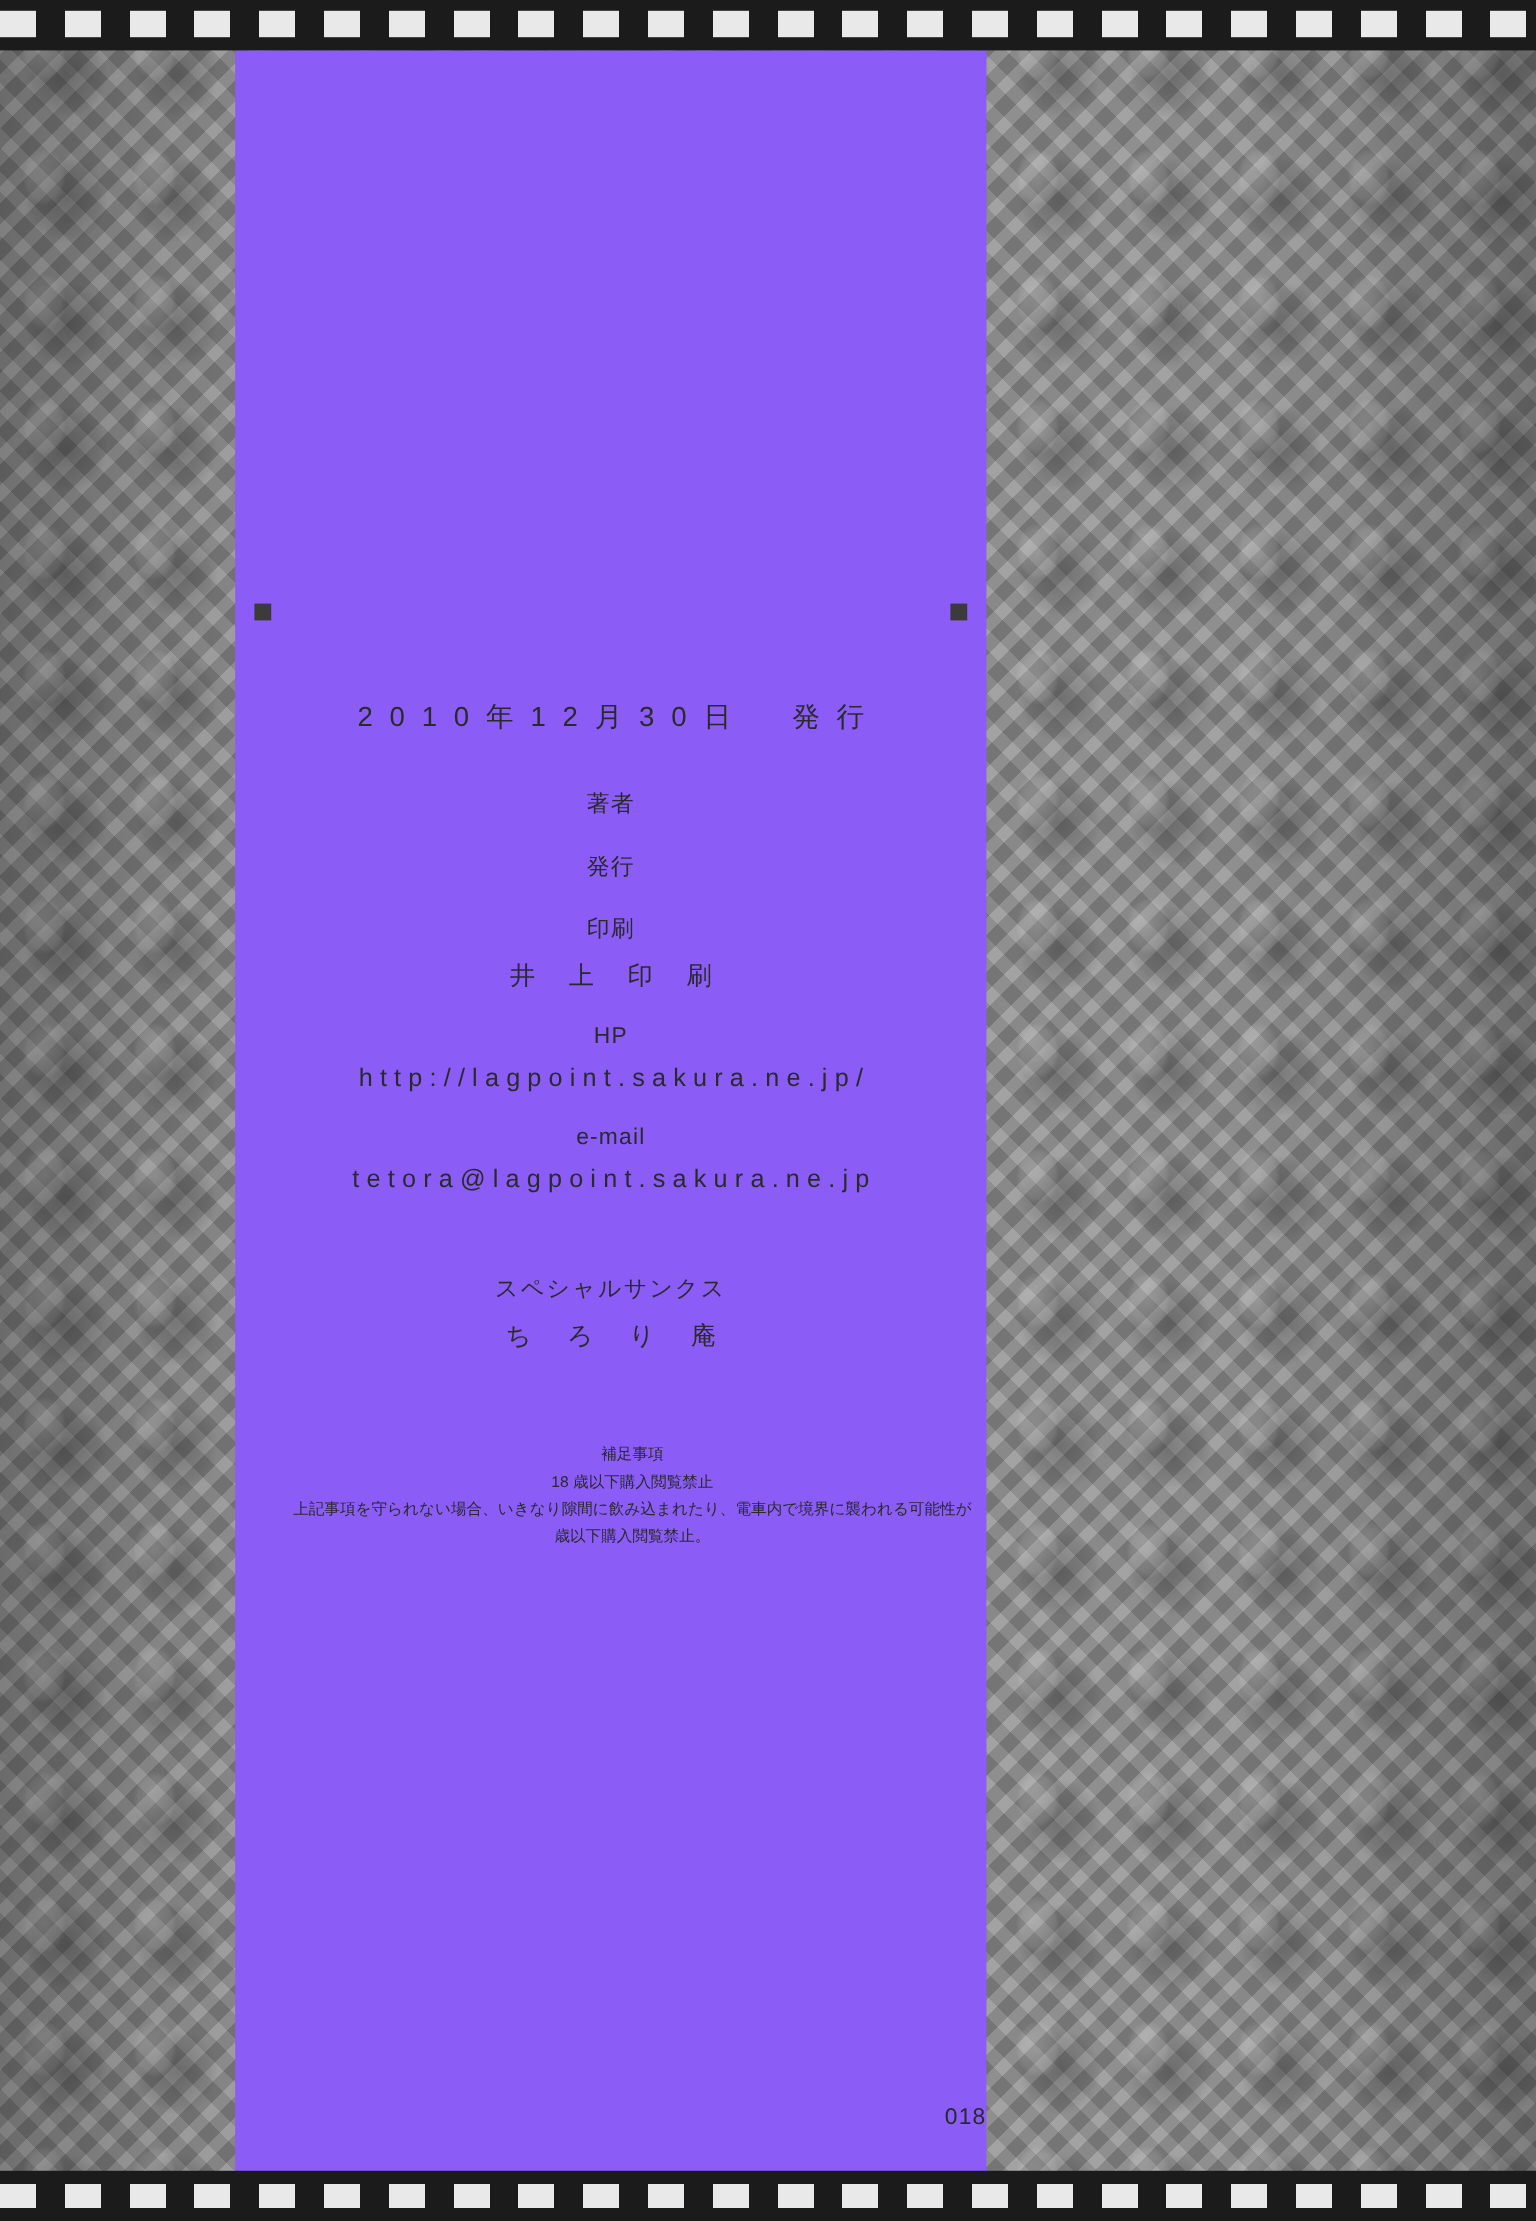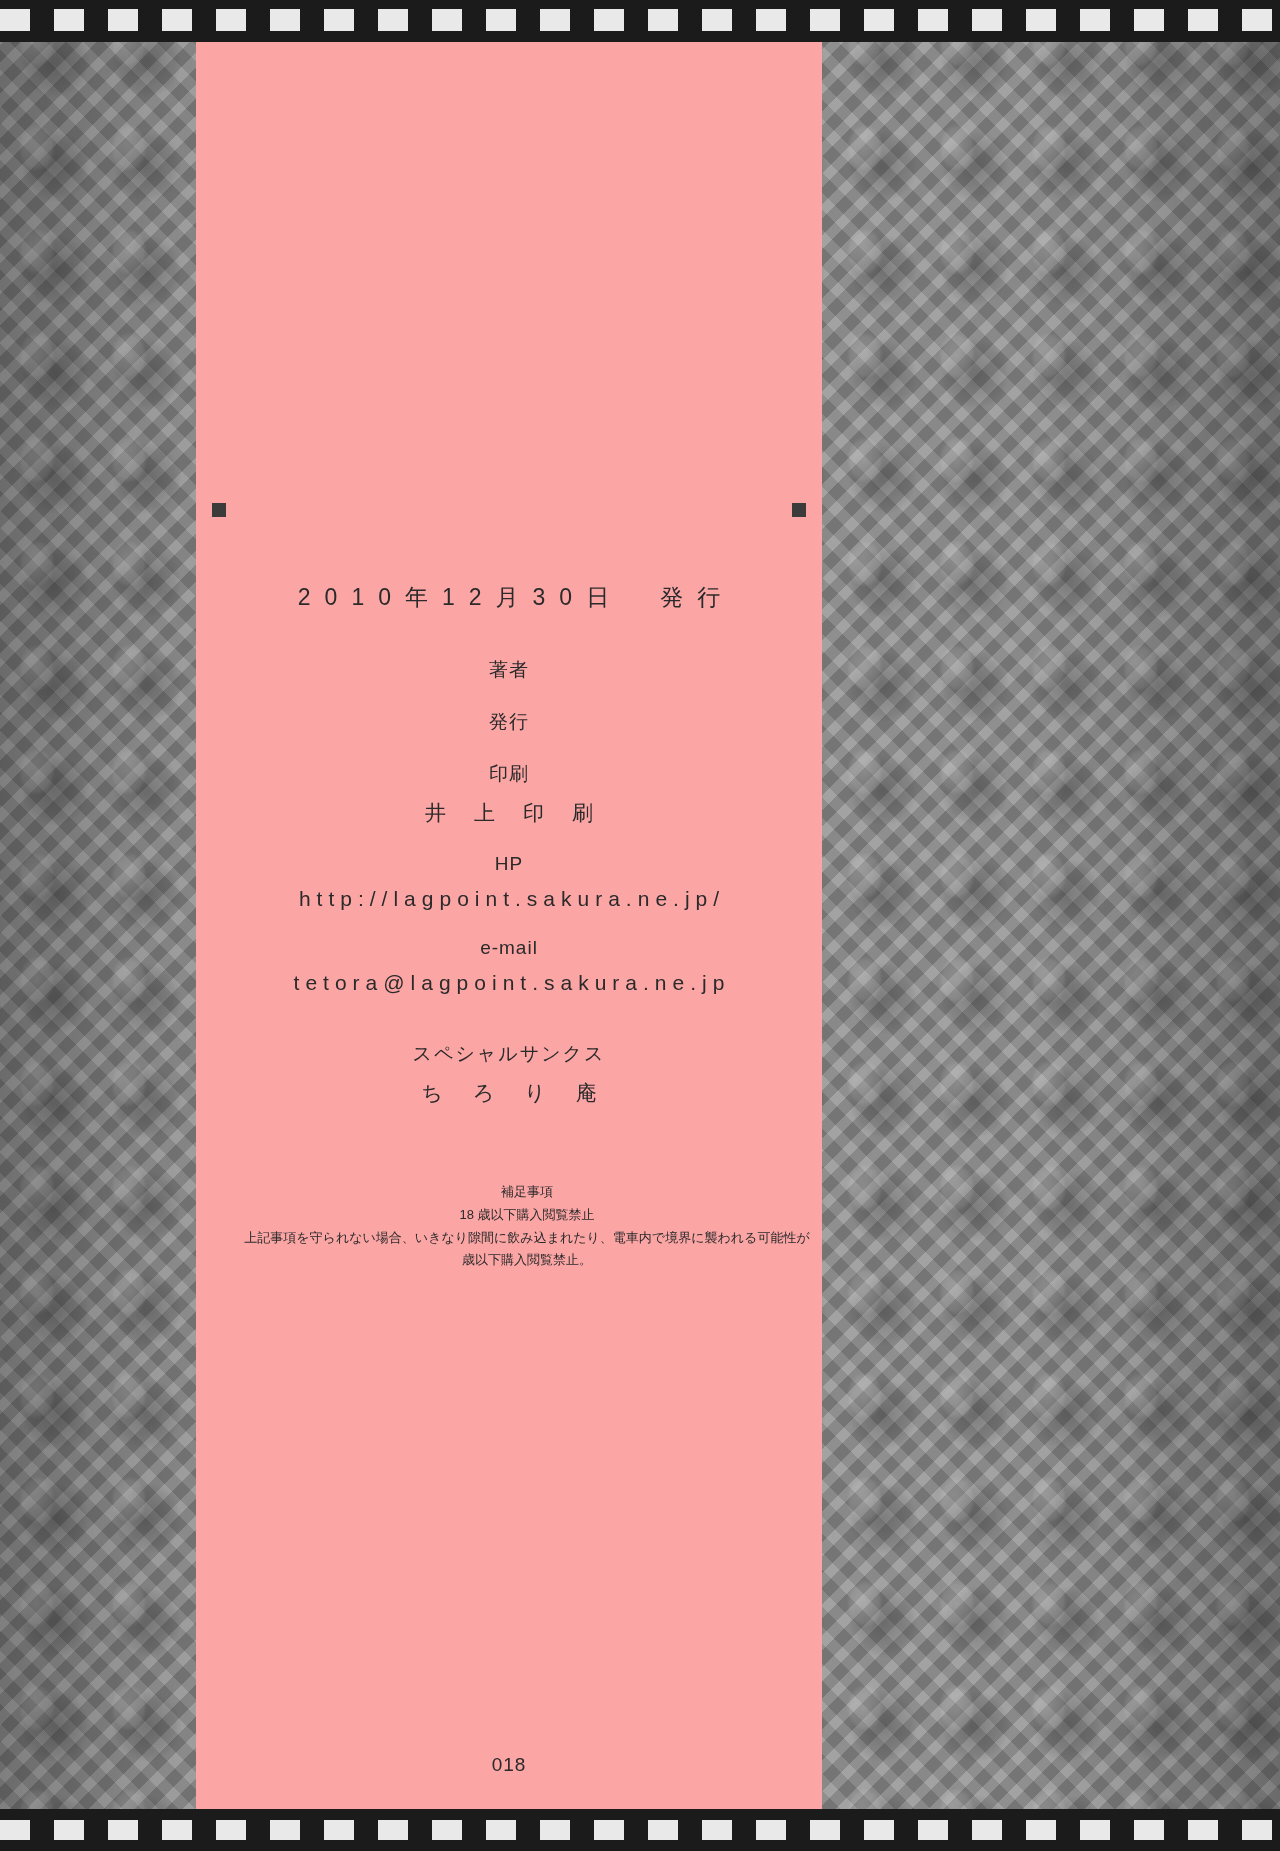--- a/index.html
+++ b/index.html
@@ -67,21 +67,21 @@
     height: 20px;
   }
 
   
   .page {
     position: absolute;
     left: 196px;
     top: 42px;
     width: 626px;
     height: 1768px;
-    background: #fca5a5;
+    background: #8b5cf6;
     z-index: 3;
   }
 
   
   .reg-mark {
     position: absolute;
     width: 14px;
     height: 14px;
     background: #3b3b3b;
   }
@@ -113,21 +113,21 @@
   .block .value {
     font-size: 21px;
     letter-spacing: 2px;
     margin: 0;
     white-space: nowrap;
   }
   .value.spaced-lg { letter-spacing: 28px; text-indent: 28px; }
   .value.spaced-sm { letter-spacing: 6px;  text-indent: 6px; }
   .value.spaced-xs { letter-spacing: 2px;  text-indent: 2px; }
 
-  .thanks { margin-top: 46px; }
+  .thanks { margin-top: 66px; }
   .thanks .label {
     font-size: 19px;
     letter-spacing: 2px;
     margin-bottom: 12px;
   }
   .thanks .names {
     font-size: 21px;
     letter-spacing: 30px;
     text-indent: 30px;
     margin: 0 0 10px 0;
@@ -146,21 +146,21 @@
     line-height: 1.75;
     color: #2a2a2a;
     padding-left: 36px;
   }
   .notes p { margin: 0; }
 
   .page-number {
     position: absolute;
     left: 0; right: 0;
     bottom: 34px;
-    text-align: center;
+    text-align: right;
     font-size: 19px;
     letter-spacing: 1px;
     color: #2a2a2a;
   }
 </style>
 </head>
 <body>
 
 <div class="bg">
   <div class="bg-pattern"></div>

